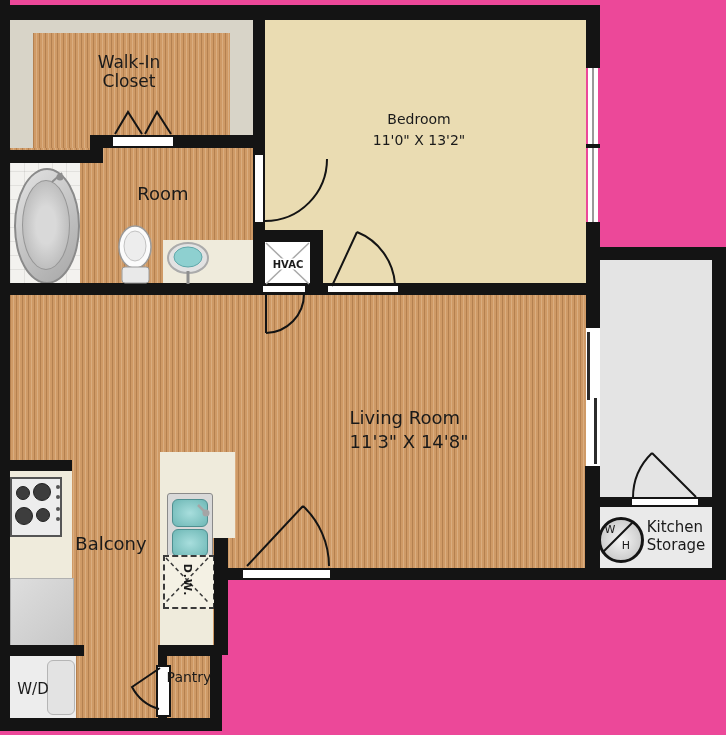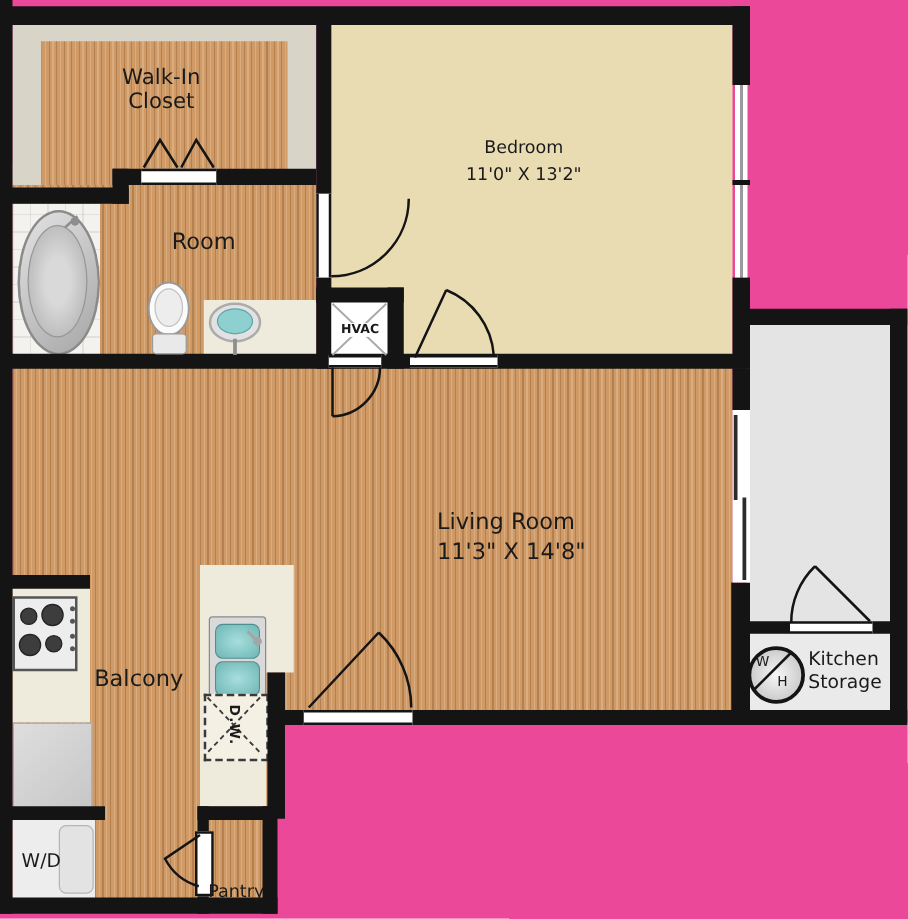--- a/index.html
+++ b/index.html
@@ -177,18 +177,18 @@
   <div class="label" style="left:409px;top:430px;font-size:18px;text-align:left;">
     <div>Living Room</div>
     <div style="margin-top:4px;">11'3" X 14'8"</div>
   </div>
   <div class="label" style="left:676px;top:536px;font-size:15px;text-align:left;">
     <div>Kitchen</div>
     <div style="margin-top:1px;">Storage</div>
   </div>
   <div class="label" style="left:111px;top:544px;font-size:18px;">Balcony</div>
   <div class="label" style="left:33px;top:689px;font-size:15px;">W/D</div>
-  <div class="label" style="left:189px;top:714px;font-size:14px;">Pantry</div>
+  <div class="label" style="left:189px;top:678px;font-size:14px;">Pantry</div>
   <div class="label" style="left:187px;top:580px;font-size:11px;font-weight:bold;transform:translate(-50%,-50%) rotate(90deg);letter-spacing:1px;">D.W.</div>
   <div class="label" style="left:610px;top:530px;font-size:11px;">W</div>
   <div class="label" style="left:626px;top:546px;font-size:11px;">H</div>
 
 </div>
 
 </body></html>

